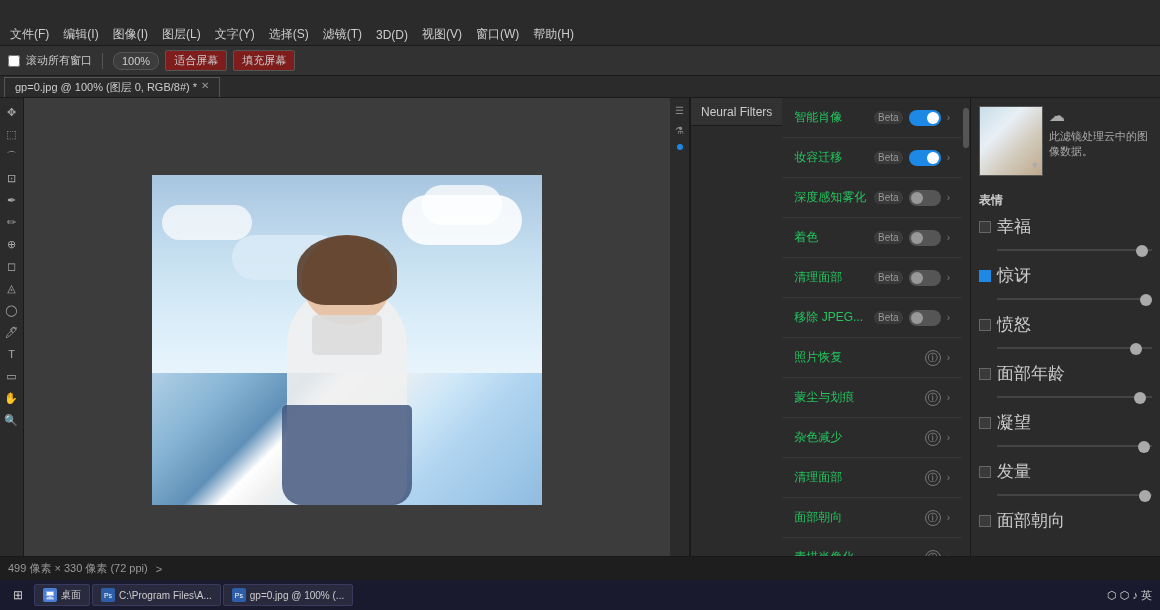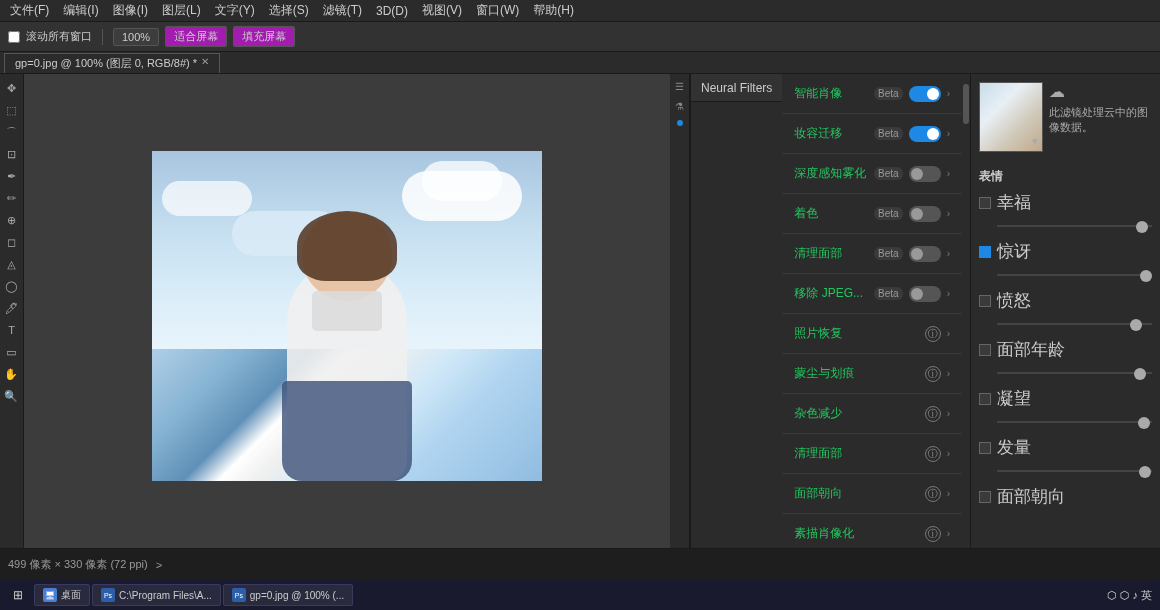--- a/index.html
+++ b/index.html
@@ -16,20 +16,21 @@
 
     
     .menu-bar {
       height: 22px;
       background: #2b2b2b;
       display: flex;
       align-items: center;
       padding: 0 4px;
       gap: 2px;
       border-bottom: 1px solid #1a1a1a;
+      margin-top: 24px;
     }
     .menu-item {
       padding: 2px 6px;
       font-size: 12px;
       color: #cccccc;
       cursor: pointer;
     }
 
     
     .toolbar {
@@ -37,21 +38,21 @@
       background: #323232;
       display: flex;
       align-items: center;
       padding: 0 8px;
       gap: 6px;
       border-bottom: 1px solid #1a1a1a;
     }
     .toolbar-checkbox { width: 12px; height: 12px; }
     .toolbar-label { font-size: 11px; color: #ccc; }
     .toolbar-btn {
-      background: #a21caf;
+      background: #7f1d1d;
       border: 1px solid #555;
       color: #ccc;
       padding: 2px 8px;
       font-size: 11px;
       cursor: pointer;
       border-radius: 2px;
     }
 
     
     .tab-bar {
@@ -314,21 +315,21 @@
       border-color: #1e88e5;
     }
     .prop-label {
       font-size: 17px;
       color: #ccc;
       flex: 1;
     }
 
     
     .status-bar {
-      height: 32px;
+      height: 24px;
       background: #1e1e1e;
       display: flex;
       align-items: center;
       padding: 0 8px;
       gap: 8px;
       font-size: 11px;
       color: #999;
       border-top: 1px solid #1a1a1a;
       position: absolute;
       bottom: 0;
@@ -422,21 +423,21 @@
   <span class="menu-item">3D(D)</span>
   <span class="menu-item">视图(V)</span>
   <span class="menu-item">窗口(W)</span>
   <span class="menu-item">帮助(H)</span>
 </div>
 
 <div class="toolbar">
   <input type="checkbox" class="toolbar-checkbox" style="">
   <span class="toolbar-label">滚动所有窗口</span>
   <span style="width:1px;height:16px;background:#555;margin:0 4px;"></span>
-  <span style="background:#3d3d3d;border:1px solid #555;color:#ccc;padding:2px 8px;font-size:11px;border-radius:2px;">100%</span>
+  <span style="background:#3d3d3d;border:1px solid #555;color:#ccc;padding:2px 8px;font-size:11px;border-radius:8px;">100%</span>
   <button class="toolbar-btn">适合屏幕</button>
   <button class="toolbar-btn">填充屏幕</button>
 </div>
 
 <div class="tab-bar">
   <div class="tab active">
     <span>gp=0.jpg @ 100% (图层 0, RGB/8#) *</span>
     <span class="tab-close">✕</span>
   </div>
 </div>

